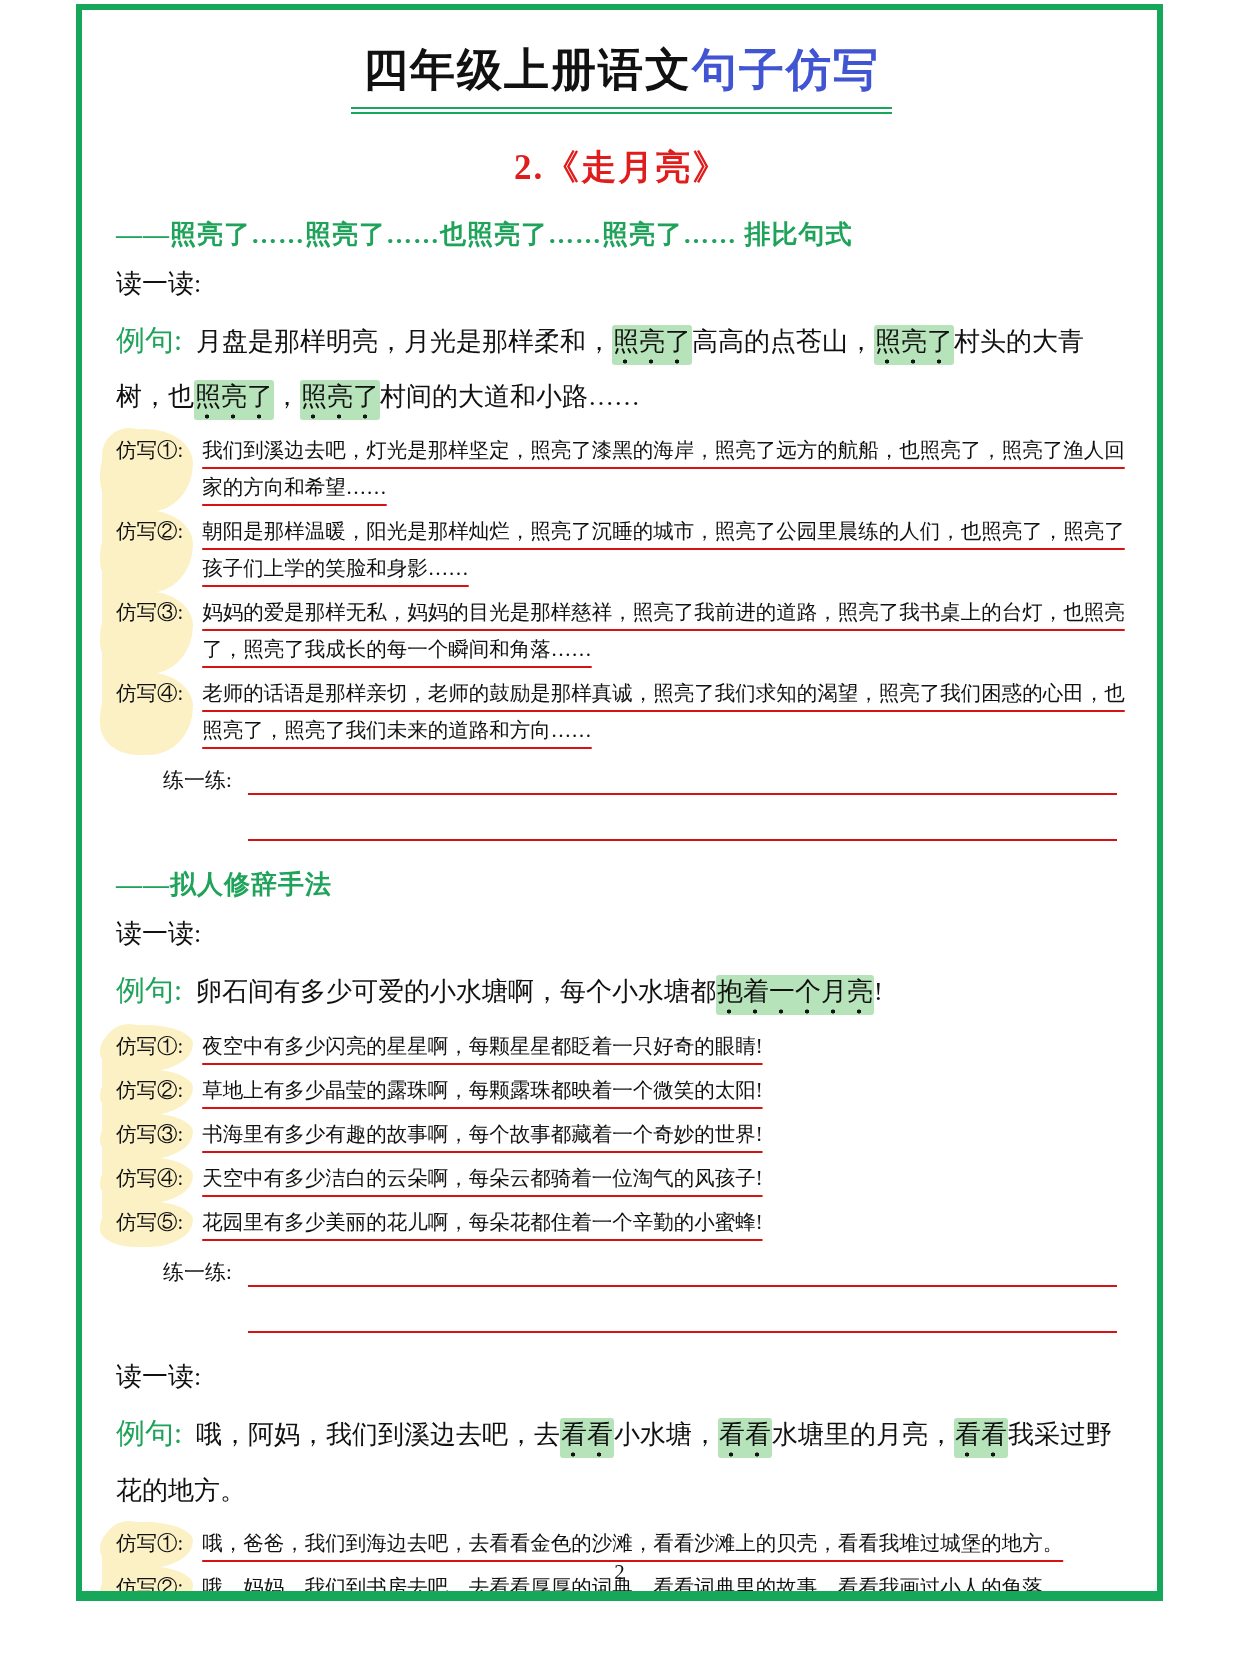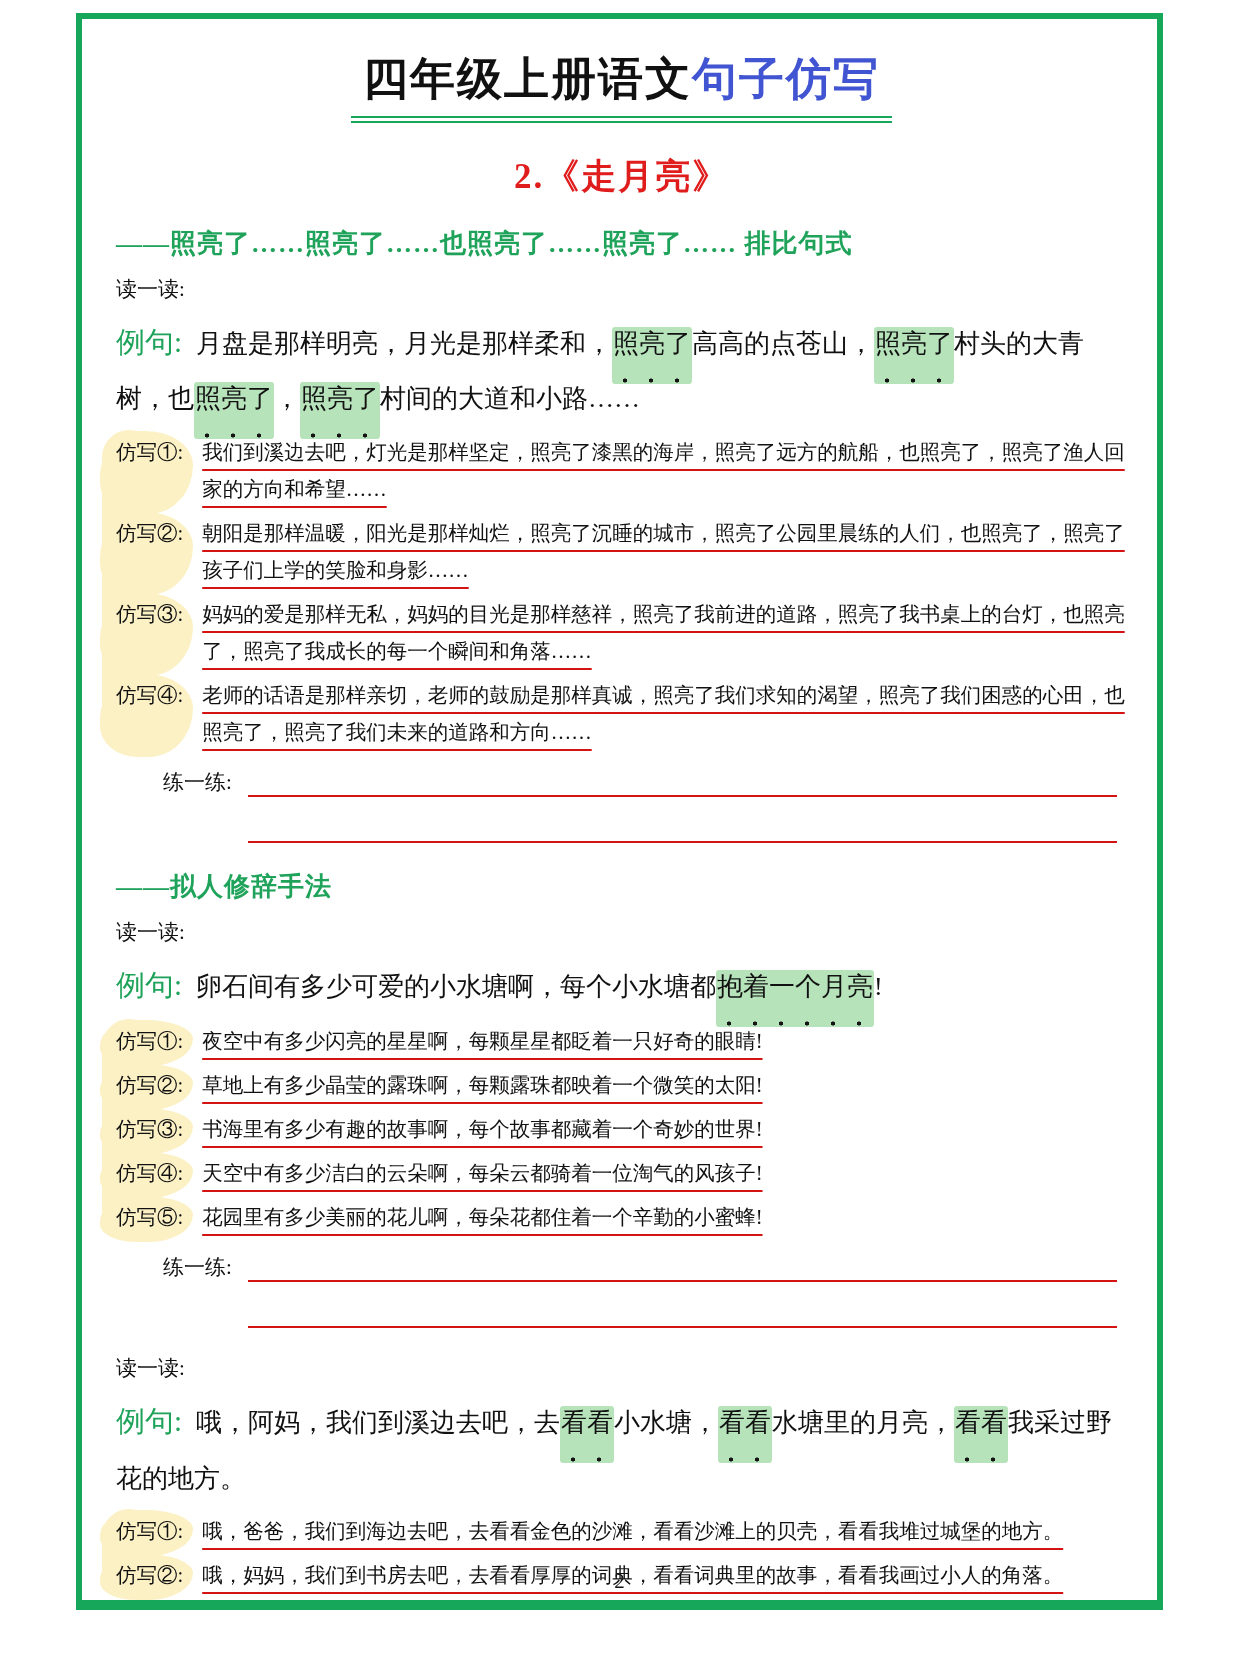--- a/index.html
+++ b/index.html
@@ -9,21 +9,21 @@
     --subtitle-red:#e01d1d;
     --underline-red:#d61313;
     --hl-green:#b7e3bb;
     --hl-yellow:#fcf1c5;
   }
   *{margin:0;padding:0;box-sizing:border-box;}
   html,body{background:#fff;}
   body{font-family:"Liberation Serif", serif;}
   .canvas{position:relative;width:1243px;height:1655px;background:#fff;overflow:hidden;}
   .frame{
-    position:absolute;left:76px;top:13px;width:1087px;height:1597px;
+    position:absolute;left:76px;top:4px;width:1087px;height:1597px;
     border:6px solid var(--frame-green);border-bottom-width:10px;
     background:#fff;overflow:hidden;
     padding:24px 30px 0 34px;
   }
   
   .title{ text-align:center; margin-top:6px; }
   .title-underline{
     display:inline-block; padding:0 12px 7px 12px;
     border-bottom:7px double var(--frame-green);
     font-size:45px; font-weight:bold; letter-spacing:2px;
@@ -33,28 +33,28 @@
   .subtitle{
     text-align:center; color:var(--subtitle-red);
     font-size:35px; font-weight:bold; margin-top:30px; letter-spacing:2px;
   }
   
   section{ margin-top:26px; }
   .sec-header{
     color:var(--header-green); font-size:26px; font-weight:bold;
     letter-spacing:1px; margin-bottom:14px;
   }
-  .read-label{ font-size:21px; color:#111; margin-bottom:10px; }
+  .read-label{ font-size:26px; color:#111; margin-bottom:10px; }
   .example{ font-size:26px; line-height:2.05; color:#111; margin-bottom:8px; }
   .example-label{ color:var(--header-green); font-size:29px; margin-right:14px; }
   .hl{
     background:
       radial-gradient(circle, #141414 1.8px, rgba(0,0,0,0) 2.3px) left bottom / 1em 7px repeat-x,
       var(--hl-green);
-    padding:2px 1px 26px 1px;
+    padding:2px 1px 9px 1px;
     border-radius:3px;
   }
   .items{ position:relative; margin-top:6px; }
   .items::before{
     content:""; position:absolute; left:-14px; top:-4px; bottom:-2px; width:54px;
     background:var(--hl-yellow); border-radius:28px;
   }
   .item-row{ position:relative; display:flex; gap:19px; margin-bottom:7px; }
   .item-label{
     position:relative; white-space:nowrap; font-size:20.5px; line-height:37px; color:#111; z-index:1;

